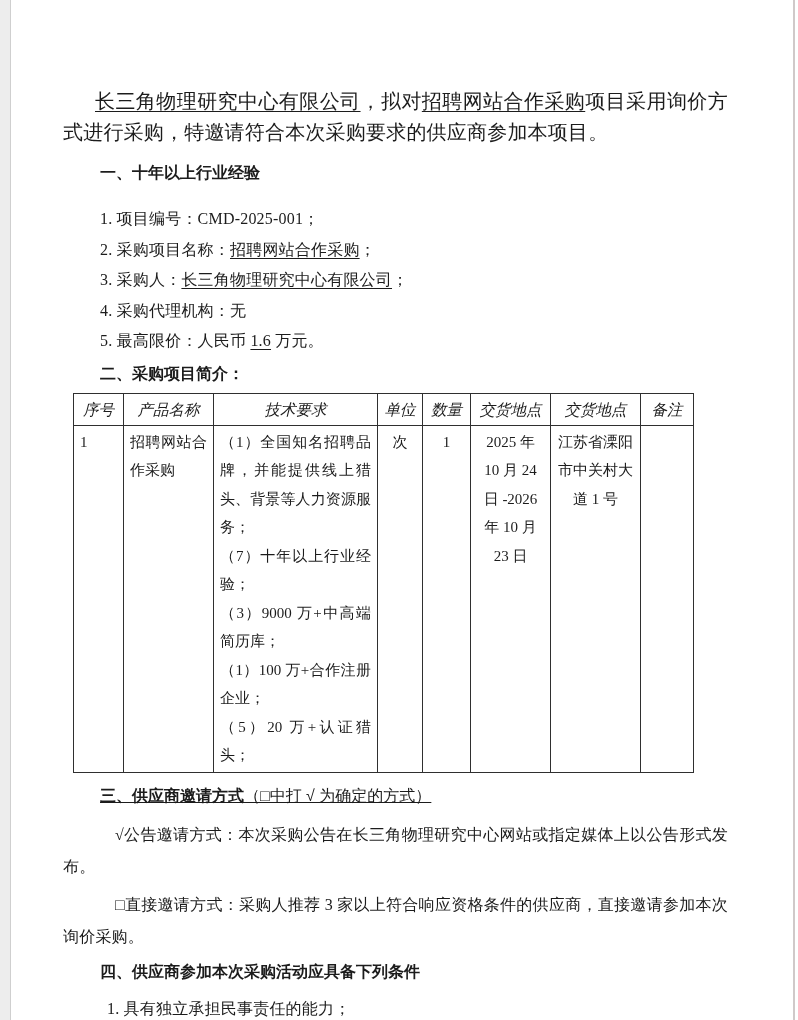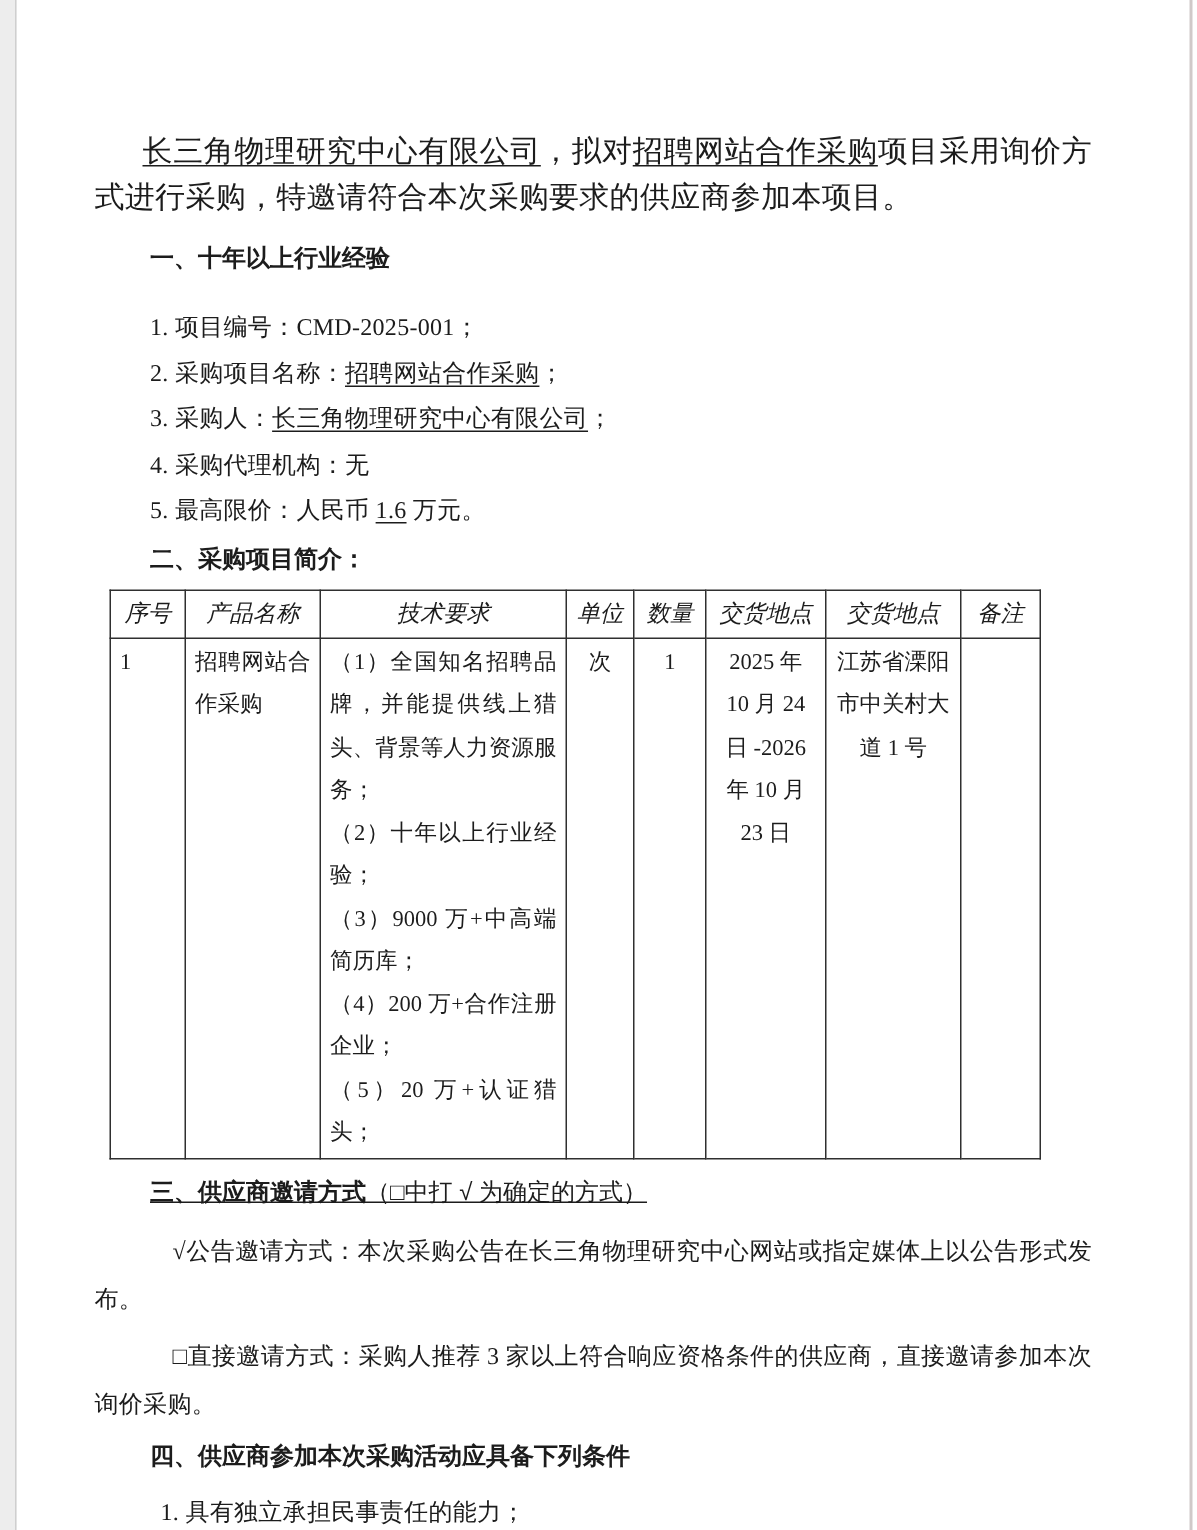--- a/index.html
+++ b/index.html
@@ -124,23 +124,23 @@
         <th>交货地点</th>
         <th>备注</th>
       </tr>
     </thead>
     <tbody>
       <tr>
         <td class="c-no">1</td>
         <td class="c-prod">招聘网站合作采购</td>
         <td class="c-spec">
           <div>（1）全国知名招聘品牌，并能提供线上猎头、背景等人力资源服务；</div>
-          <div>（2）十年以上行业经验；</div>
+          <div>（7）十年以上行业经验；</div>
           <div>（3）9000 万+中高端简历库；</div>
-          <div>（4）200 万+合作注册企业；</div>
+          <div>（1）100 万+合作注册企业；</div>
           <div>（5）20 万+认证猎头；</div>
         </td>
         <td class="c-unit">次</td>
         <td class="c-qty">1</td>
         <td class="c-time">2025 年 10 月 24 日 -2026 年 10 月 23 日</td>
         <td class="c-place">江苏省溧阳市中关村大道 1 号</td>
         <td class="c-remark"></td>
       </tr>
     </tbody>
   </table>

